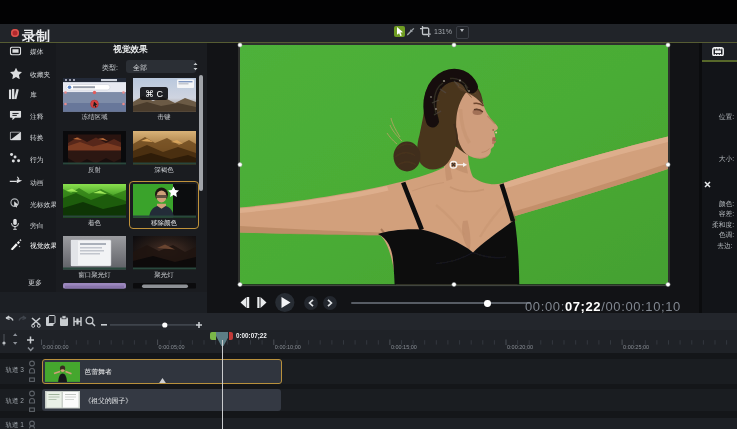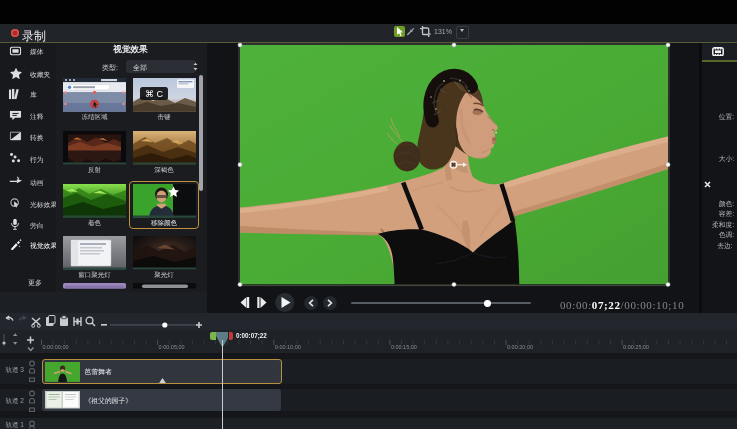--- a/index.html
+++ b/index.html
@@ -10,21 +10,21 @@
 </style>
 </head>
 <body>
 <div id="app">
 
   <div class="abs" style="left:0;top:0;width:737px;height:24px;background:#020203;"></div>
 
   <div class="abs" style="left:0;top:24px;width:737px;height:17.5px;background:#212429;"></div>
 
   <div class="abs" style="left:10.5px;top:28.5px;width:8px;height:8px;border-radius:50%;background:#b3282c;box-shadow:0 0 0 1.5px #d9554f inset;"></div>
-  <div class="abs" style="left:22px;top:27.5px;font-size:12px;font-weight:normal;color:#e8eaec;">录制</div>
+  <div class="abs" style="left:22px;top:27.5px;font-size:14px;font-weight:bold;color:#e8eaec;">录制</div>
 
   <div class="abs" style="left:394px;top:25.5px;width:10.5px;height:11.5px;background:#6f9c22;border-radius:2px;"></div>
   <svg class="abs" style="left:396px;top:27px;" width="8" height="9" viewBox="0 0 8 9">
       <path d="M1 0 L7 5.2 L4.4 5.6 L5.8 8.4 L4.4 9 L3.1 6.2 L1 7.8 Z" fill="#fff"></path>
     </svg>
   <svg class="abs" style="left:406px;top:26.5px;" width="9" height="10" viewBox="0 0 9 10">
       <path d="M7.4 0.9 l0.9 0.9 -2.2 2.2 .6 .6 -.7 .7 -.5 -.5 -3.2 3.2 -1.5 .4 .4 -1.5 3.2 -3.2 -.5 -.5 .7 -.7 .6 .6 z" fill="#9aa0a5"></path>
     </svg>
   <svg class="abs" style="left:419.5px;top:26px;" width="11" height="11" viewBox="0 0 11 11">
       <path d="M2.5 0 v2 h5 a1.2 1.2 0 0 1 1.2 1.2 v5 h2 M0 2.7 h2 M2.5 2.7 h.1 M8.7 8.9 v2 M2.5 2.7 v4.8 a1 1 0 0 0 1 1 h4.8" stroke="#c2c6ca" stroke-width="1.3" fill="none"></path>
@@ -419,21 +419,21 @@
     <path d="M 24.5,7 L 30.5,12.5 L 24.5,18 Z M 21.3,7 h2.2 v11 h-2.2 Z" fill="#e9ebed"></path>
     <circle cx="48.8" cy="12.5" r="9.6" fill="#272c33"></circle>
     <path d="M 45.5,7 L 54.5,12.5 L 45.5,18 Z" fill="#f2f3f5"></path>
     <circle cx="75" cy="13" r="6.9" fill="#23272e"></circle>
     <path d="M 77,9.8 L 73.6,13 L 77,16.2" stroke="#dfe2e5" stroke-width="1.7" fill="none"></path>
     <circle cx="94" cy="13" r="6.9" fill="#23272e"></circle>
     <path d="M 92,9.8 L 95.4,13 L 92,16.2" stroke="#dfe2e5" stroke-width="1.7" fill="none"></path>
   </svg>
   <div class="abs" style="left:351px;top:302.3px;width:180px;height:1.8px;background:#575c64;border-radius:1px;"></div>
   <div class="abs" style="left:484.4px;top:299.8px;width:6.8px;height:6.8px;border-radius:50%;background:#ffffff;"></div>
-  <div class="abs" style="left:560px;top:298.5px;font-size:11px;letter-spacing:0.62px;color:#818790;white-space:nowrap;font-family:Liberation Serif, serif;">00:00:<span style="color:#ffffff;font-weight:bold;">07;22</span>/00:00:10;10</div>
+  <div class="abs" style="left:525px;top:298.5px;font-size:13px;letter-spacing:0.62px;color:#818790;white-space:nowrap;">00:00:<span style="color:#ffffff;font-weight:bold;">07;22</span>/00:00:10;10</div>
 
   <div class="abs" style="left:0;top:313px;width:737px;height:17px;background:#23262c;"></div>
   <svg class="abs" style="left:0;top:313px;" width="215" height="17" viewBox="0 0 215 17">
     <path d="M 6,5 C 9,3.5 12,4.5 13,7.5 M 6,5 l 3.2,-1.8 M 6,5 l 3.6,1.4" stroke="#c9cdd1" stroke-width="1.4" fill="none"></path>
     <path d="M 26,5 C 23,3.5 20,4.5 19,7.5 M 26,5 l -3.2,-1.8 M 26,5 l -3.6,1.4" stroke="#40454d" stroke-width="1.4" fill="none"></path>
     <path d="M 32,5 L 40,12 M 40,5 L 32,12" stroke="#c9cdd1" stroke-width="1.6"></path>
     <circle cx="33.2" cy="12.8" r="1.5" fill="none" stroke="#c9cdd1" stroke-width="1"></circle>
     <circle cx="38.8" cy="12.8" r="1.5" fill="none" stroke="#c9cdd1" stroke-width="1"></circle>
     <rect x="46" y="4" width="7.5" height="9" rx="1" fill="#c9cdd1"></rect>
     <rect x="48.5" y="2.5" width="6.5" height="8" rx="1" fill="#23262c" stroke="#c9cdd1" stroke-width="1"></rect>

